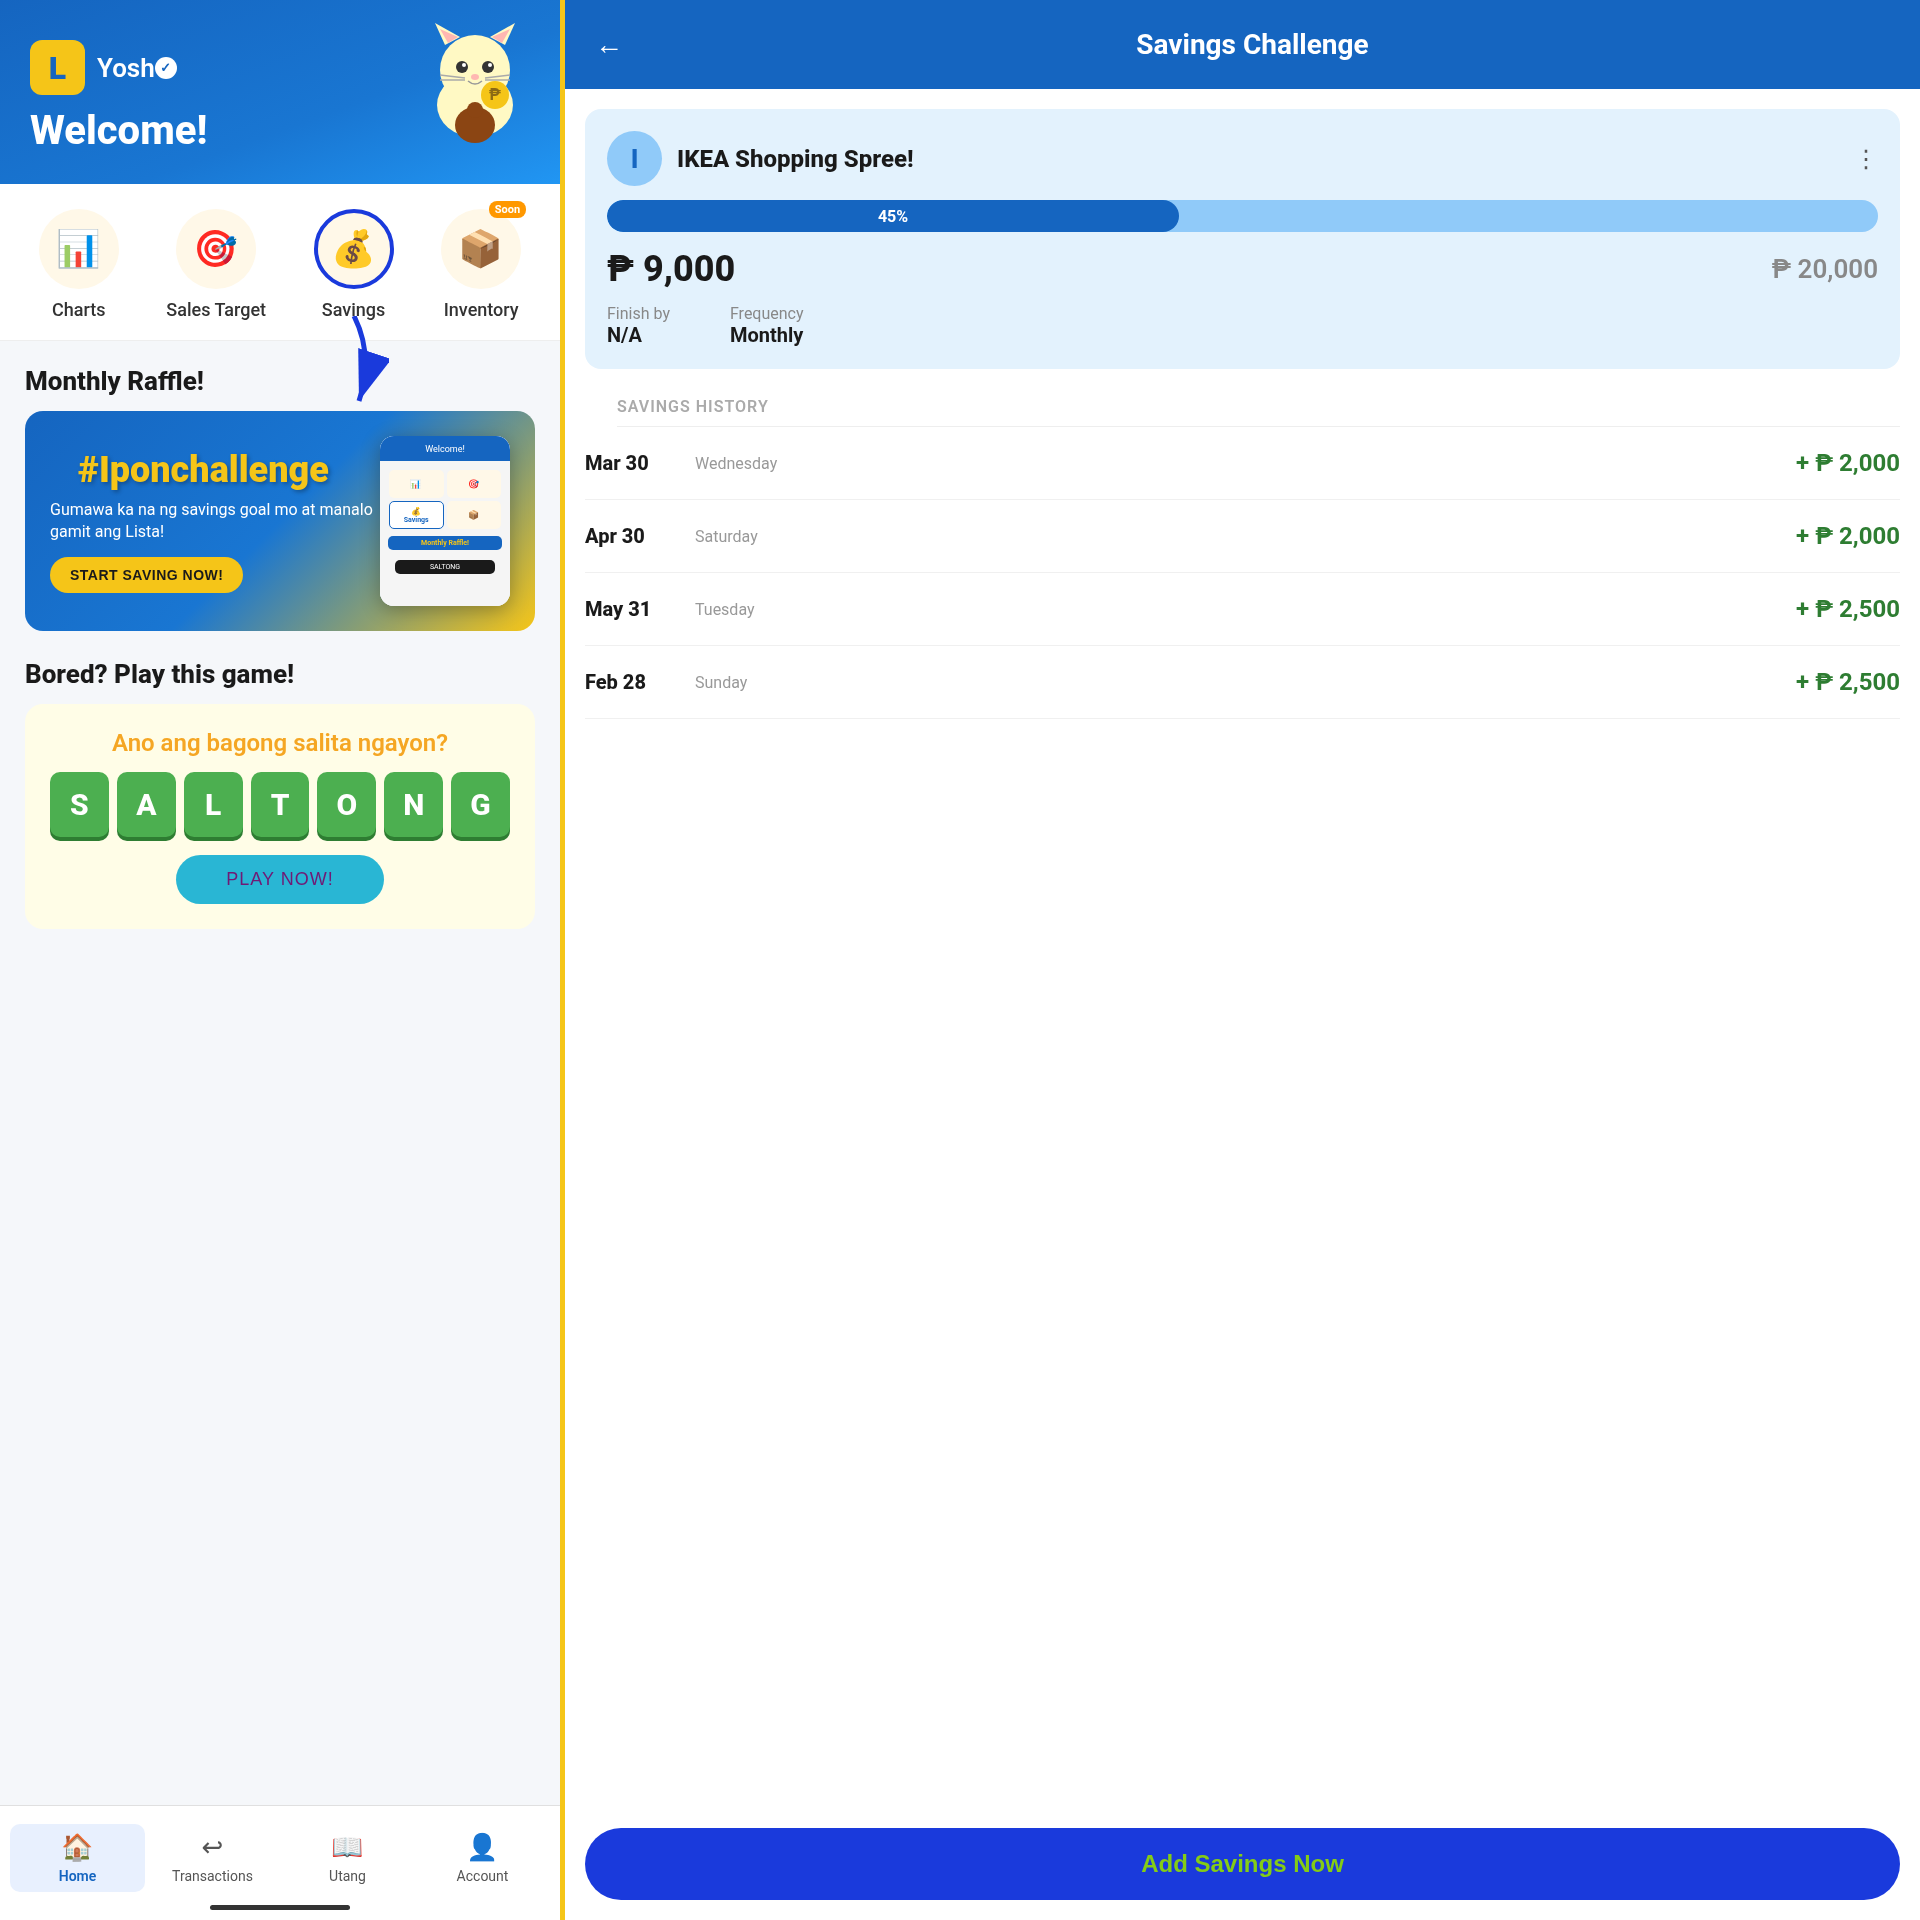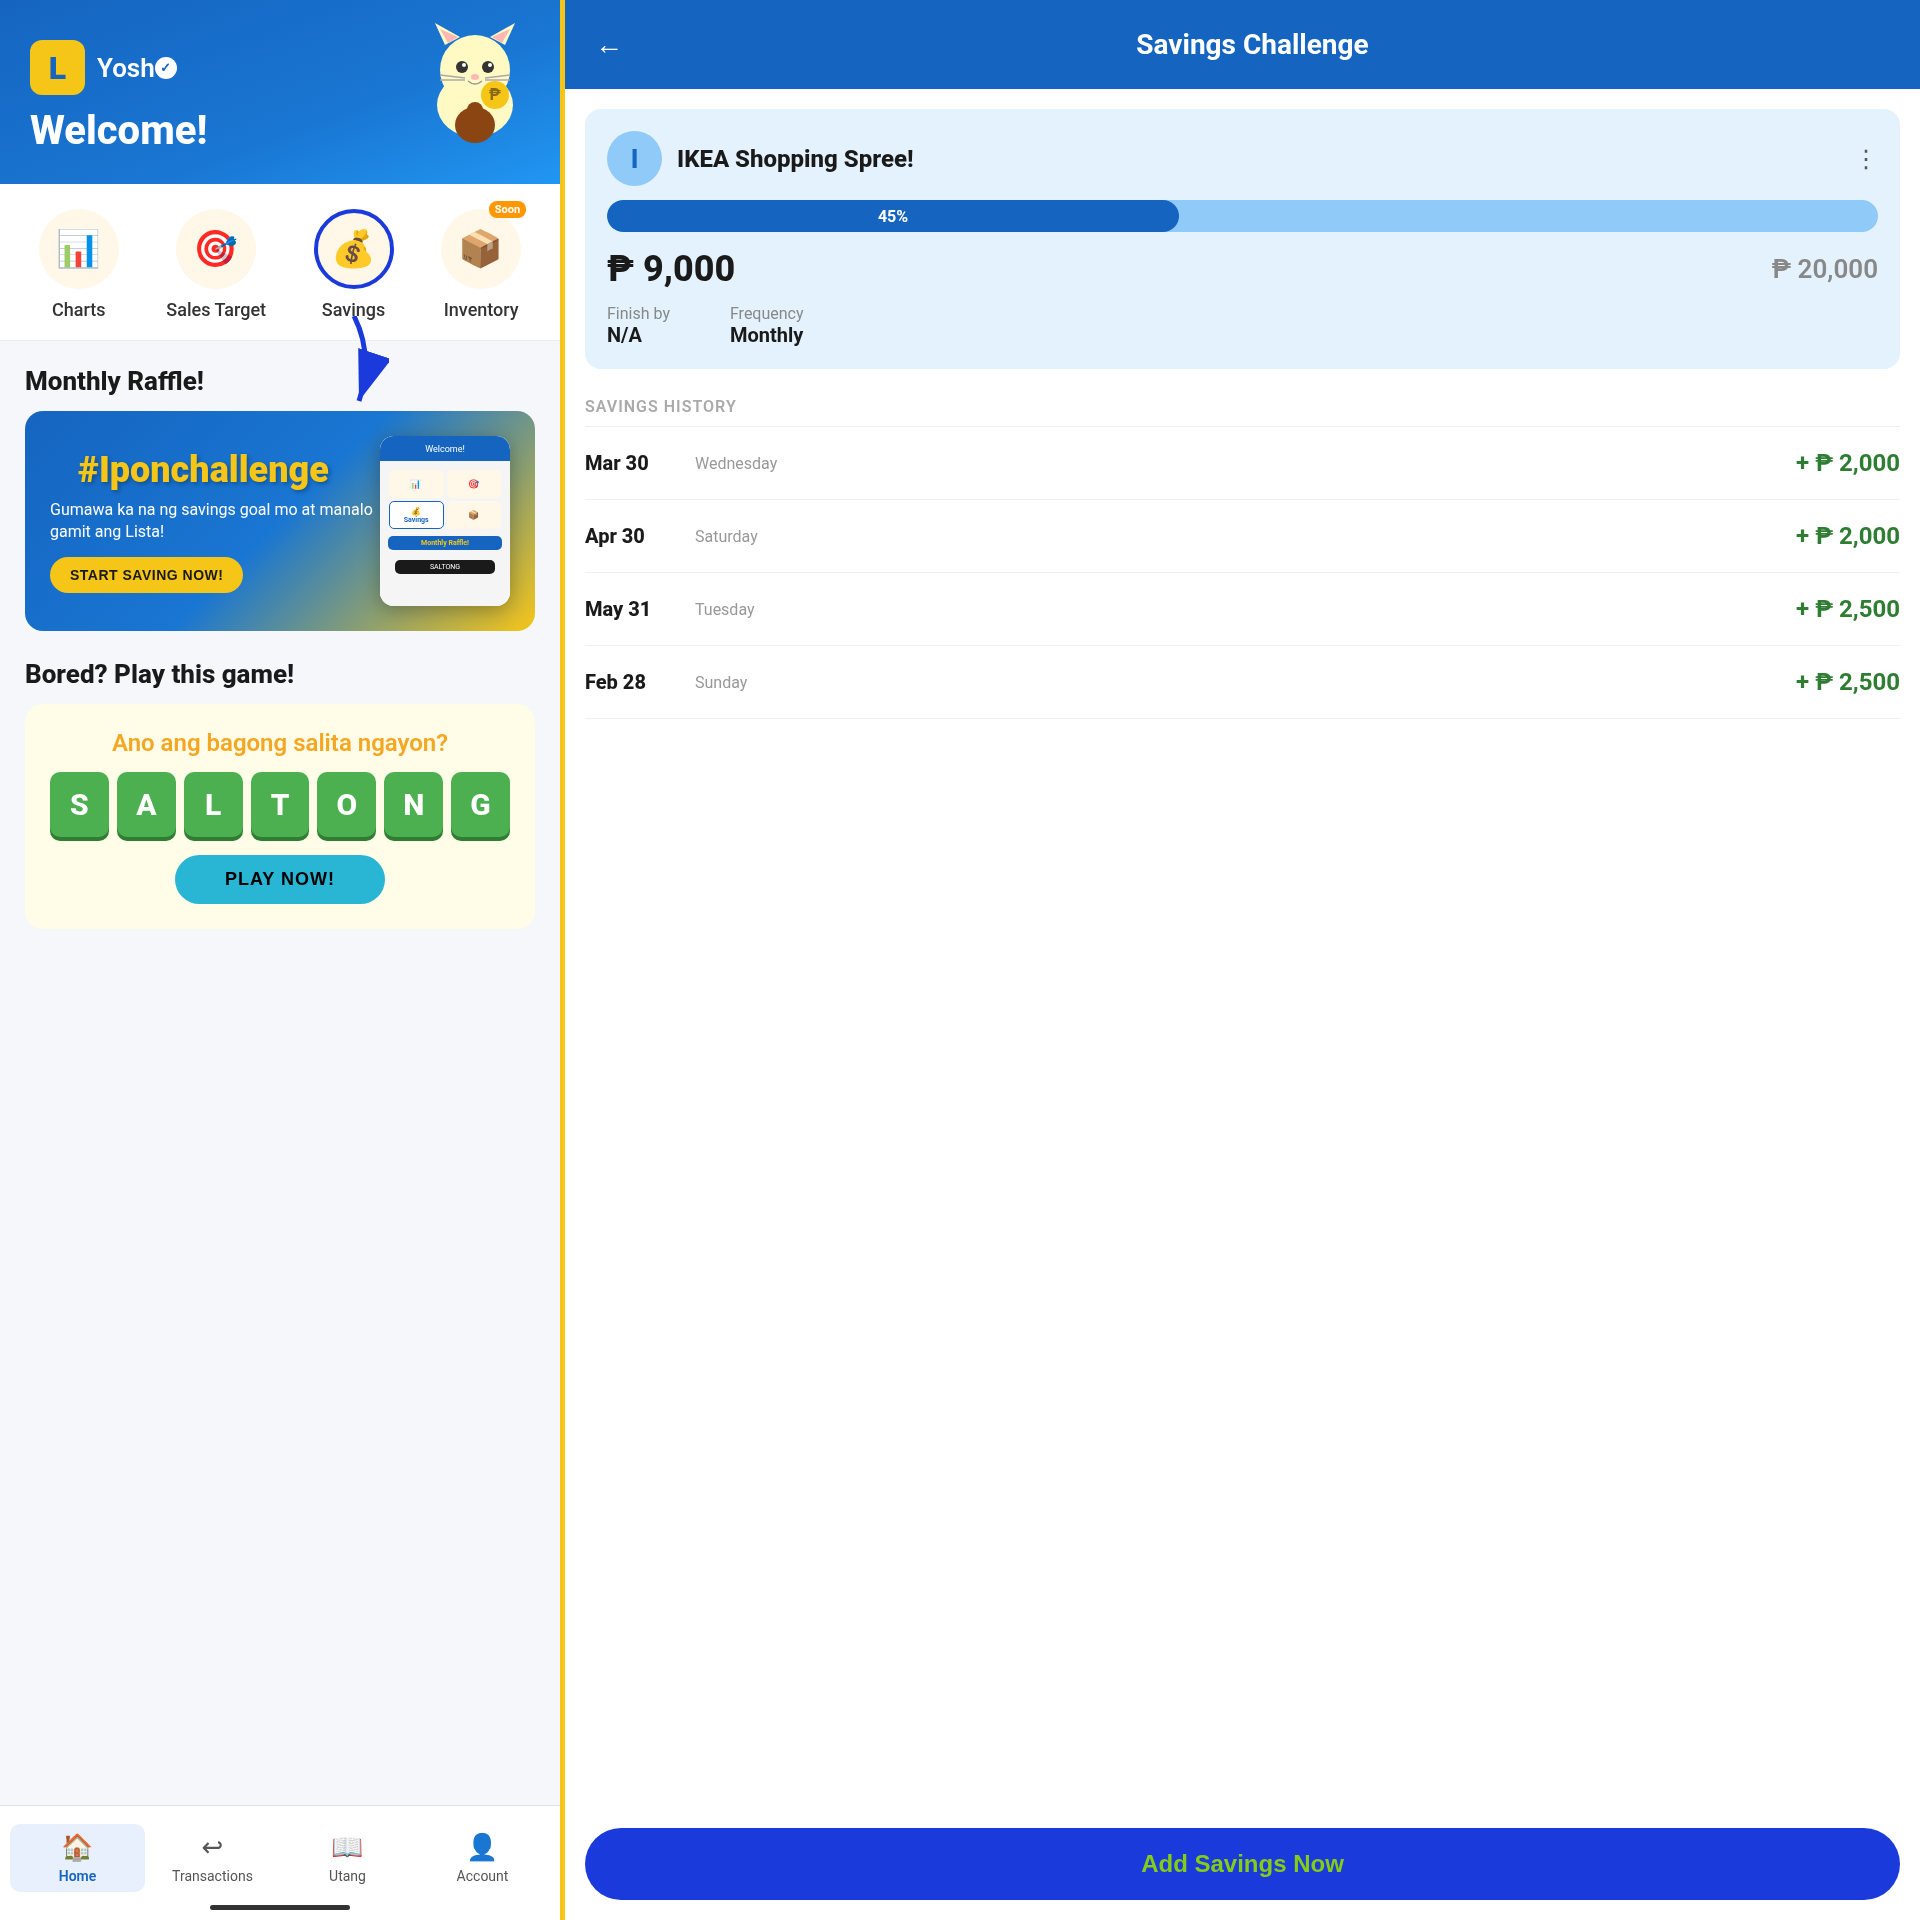--- a/index.html
+++ b/index.html
@@ -252,26 +252,26 @@
       font-weight: 800;
       display: flex;
       align-items: center;
       justify-content: center;
       border-radius: 10px;
       box-shadow: 0 4px 0 #2e7d32;
     }
 
     .play-btn {
       background: #29b6d4;
-      color: #000000;
+      color: #701a75;
       border: none;
       padding: 14px 50px;
       border-radius: 30px;
       font-size: 18px;
-      font-weight: 700;
+      font-weight: 400;
       cursor: pointer;
       display: block;
       margin: 0 auto;
       letter-spacing: 1px;
     }
 
     
     .bottom-nav {
       background: white;
       display: flex;
@@ -464,20 +464,21 @@
     }
 
     .history-title {
       font-size: 16px;
       font-weight: 600;
       color: #aaa;
       letter-spacing: 1px;
       padding: 8px 0 10px;
       border-bottom: 1px solid #eee;
       margin-bottom: 0;
+      margin-left: 32px;
     }
 
     .history-row {
       display: flex;
       align-items: center;
       padding: 22px 0;
       border-bottom: 1px solid #f0f0f0;
     }
 
     .history-date-block {

